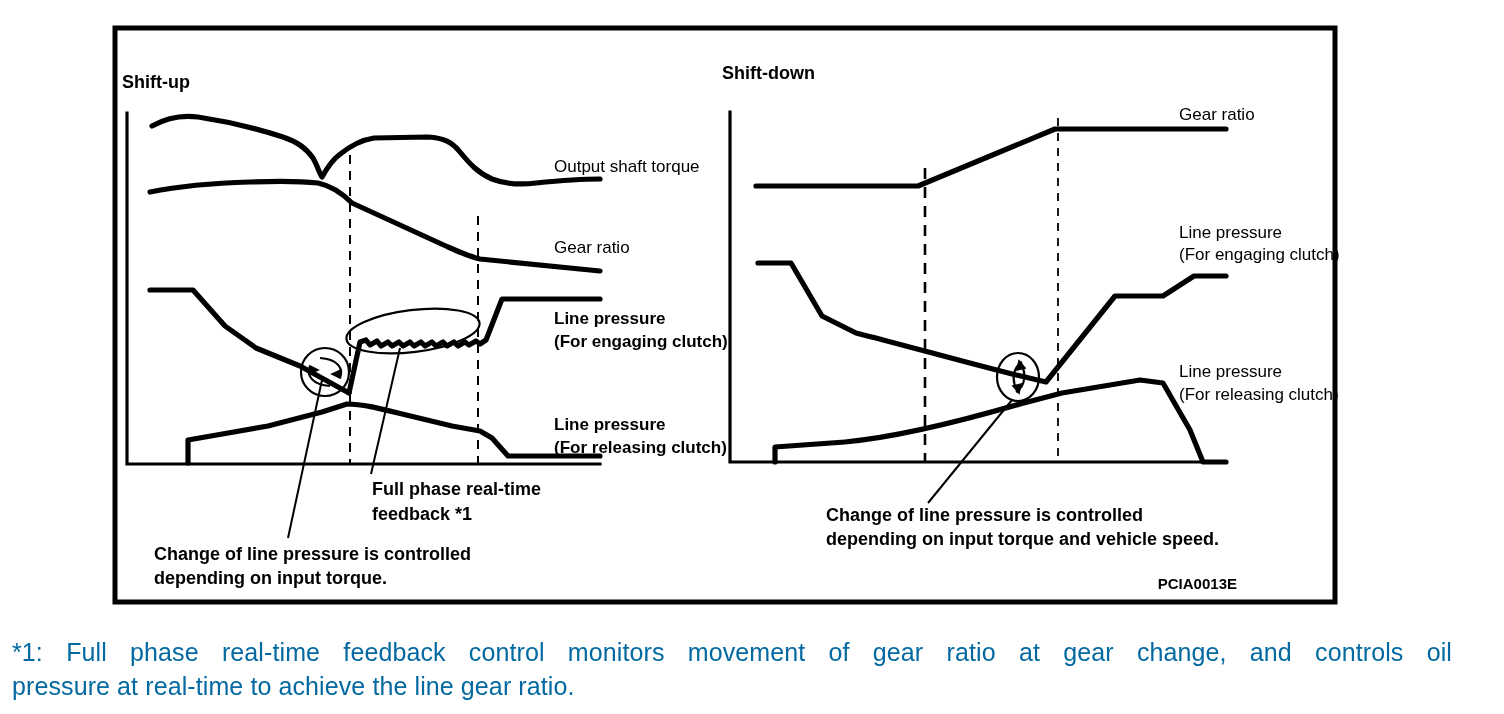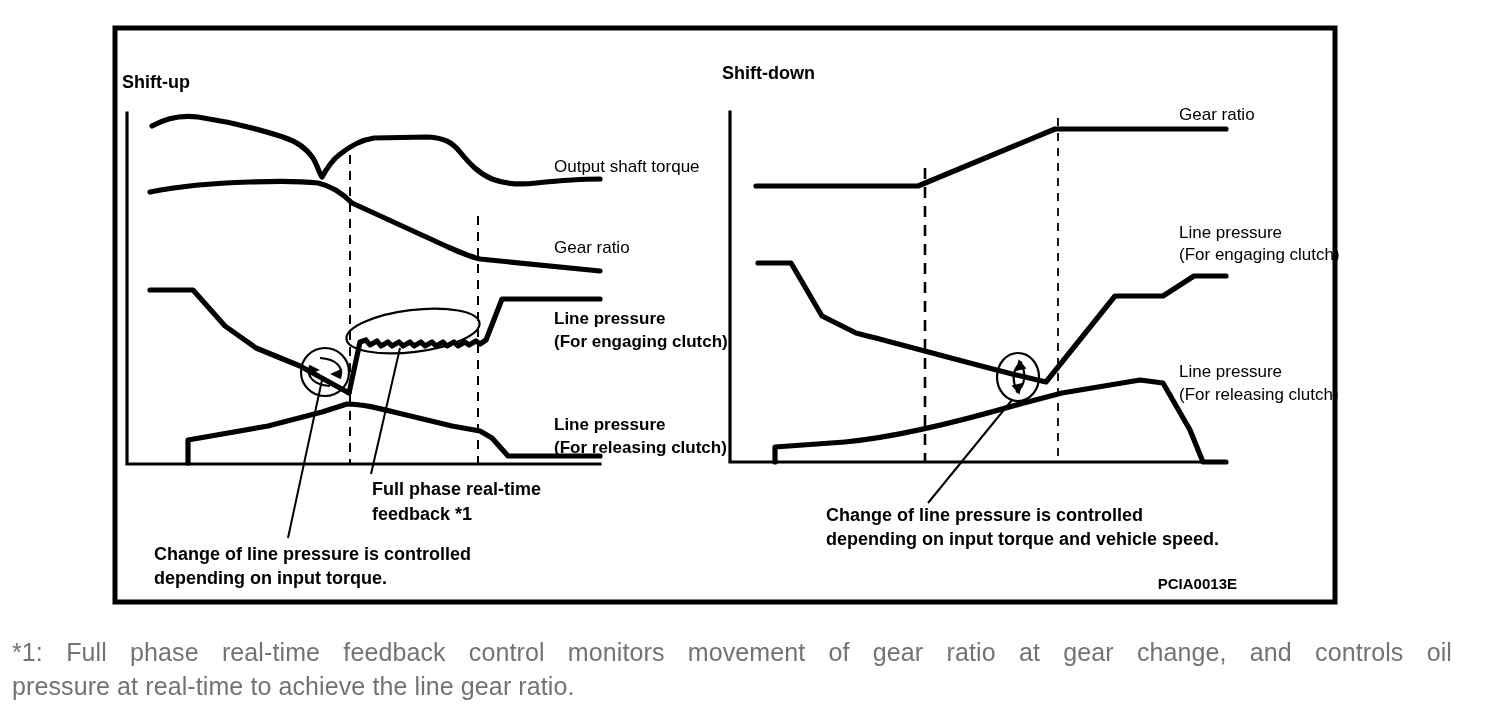--- a/index.html
+++ b/index.html
@@ -29,21 +29,21 @@
     display: block;
   }
   .cap-text {
     position: absolute;
     left: 12px;
     top: 636px;
     width: 1440px;
     font-size: 25px;
     line-height: 1.34;
     letter-spacing: 0.1px;
-    color: #737373;
+    color: #0369a1;
     text-align: justify;
     text-justify: inter-word;
   }
   .cap-text span { display: block; }
   .cap-line-1 { text-align: justify; text-align-last: justify; }
 </style>
 </head>
 <body>
 
 <div id="figure-root">

